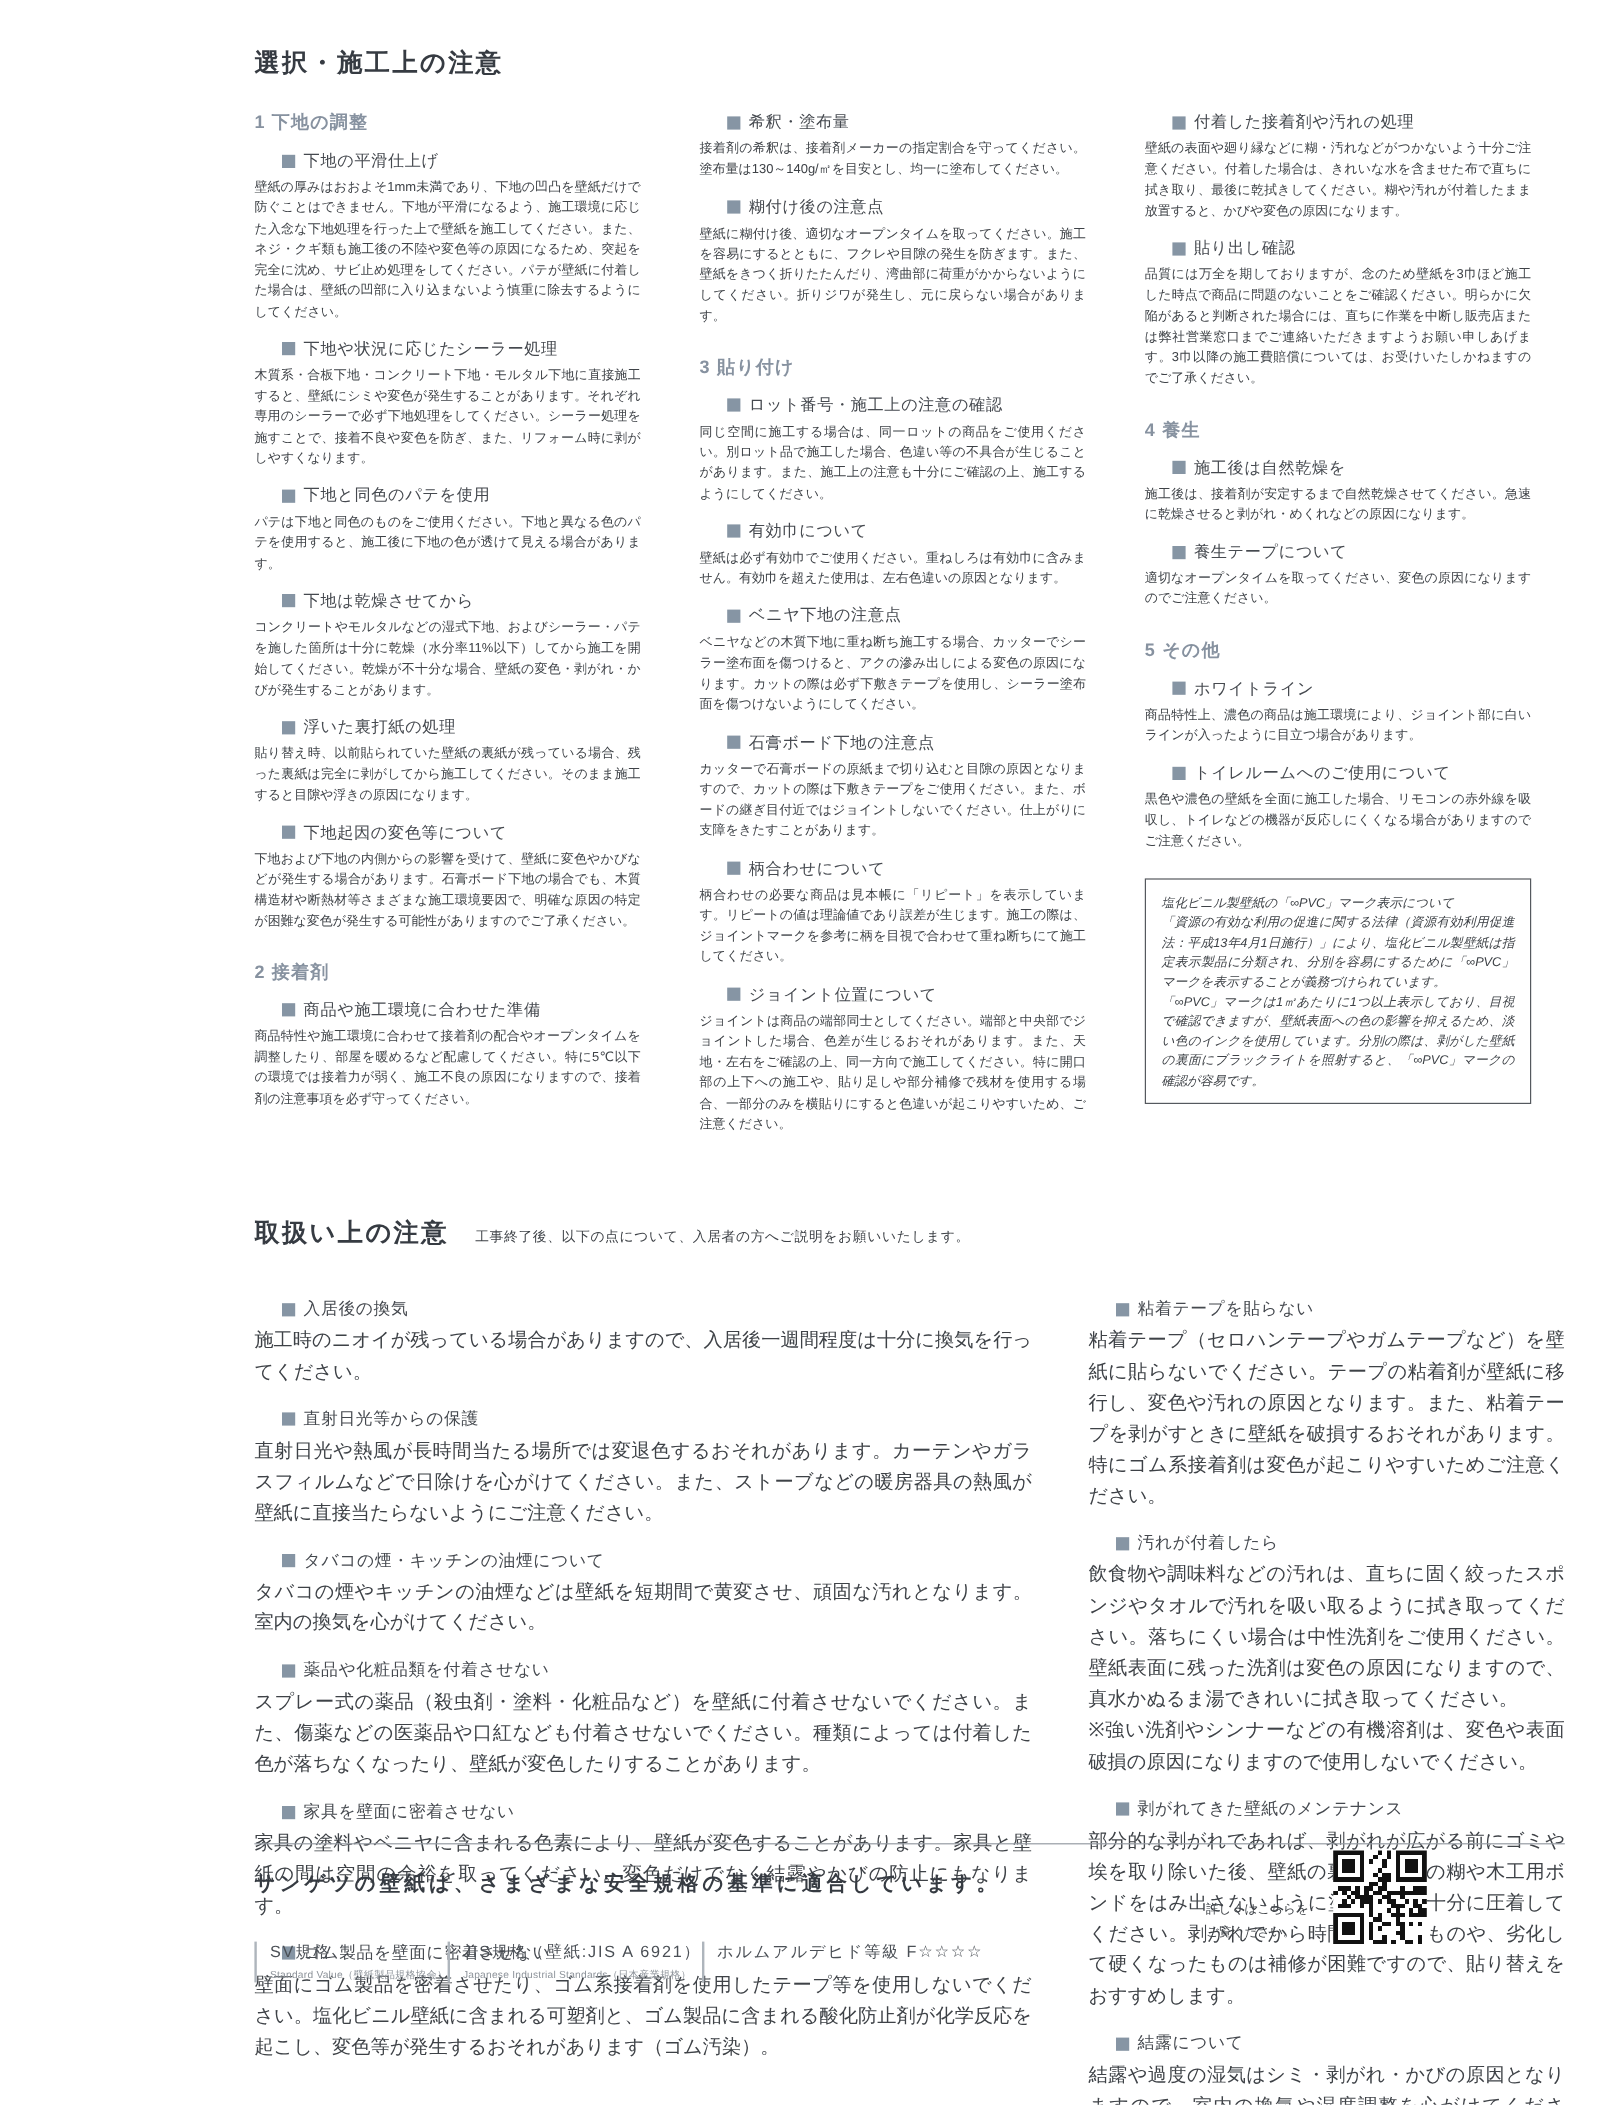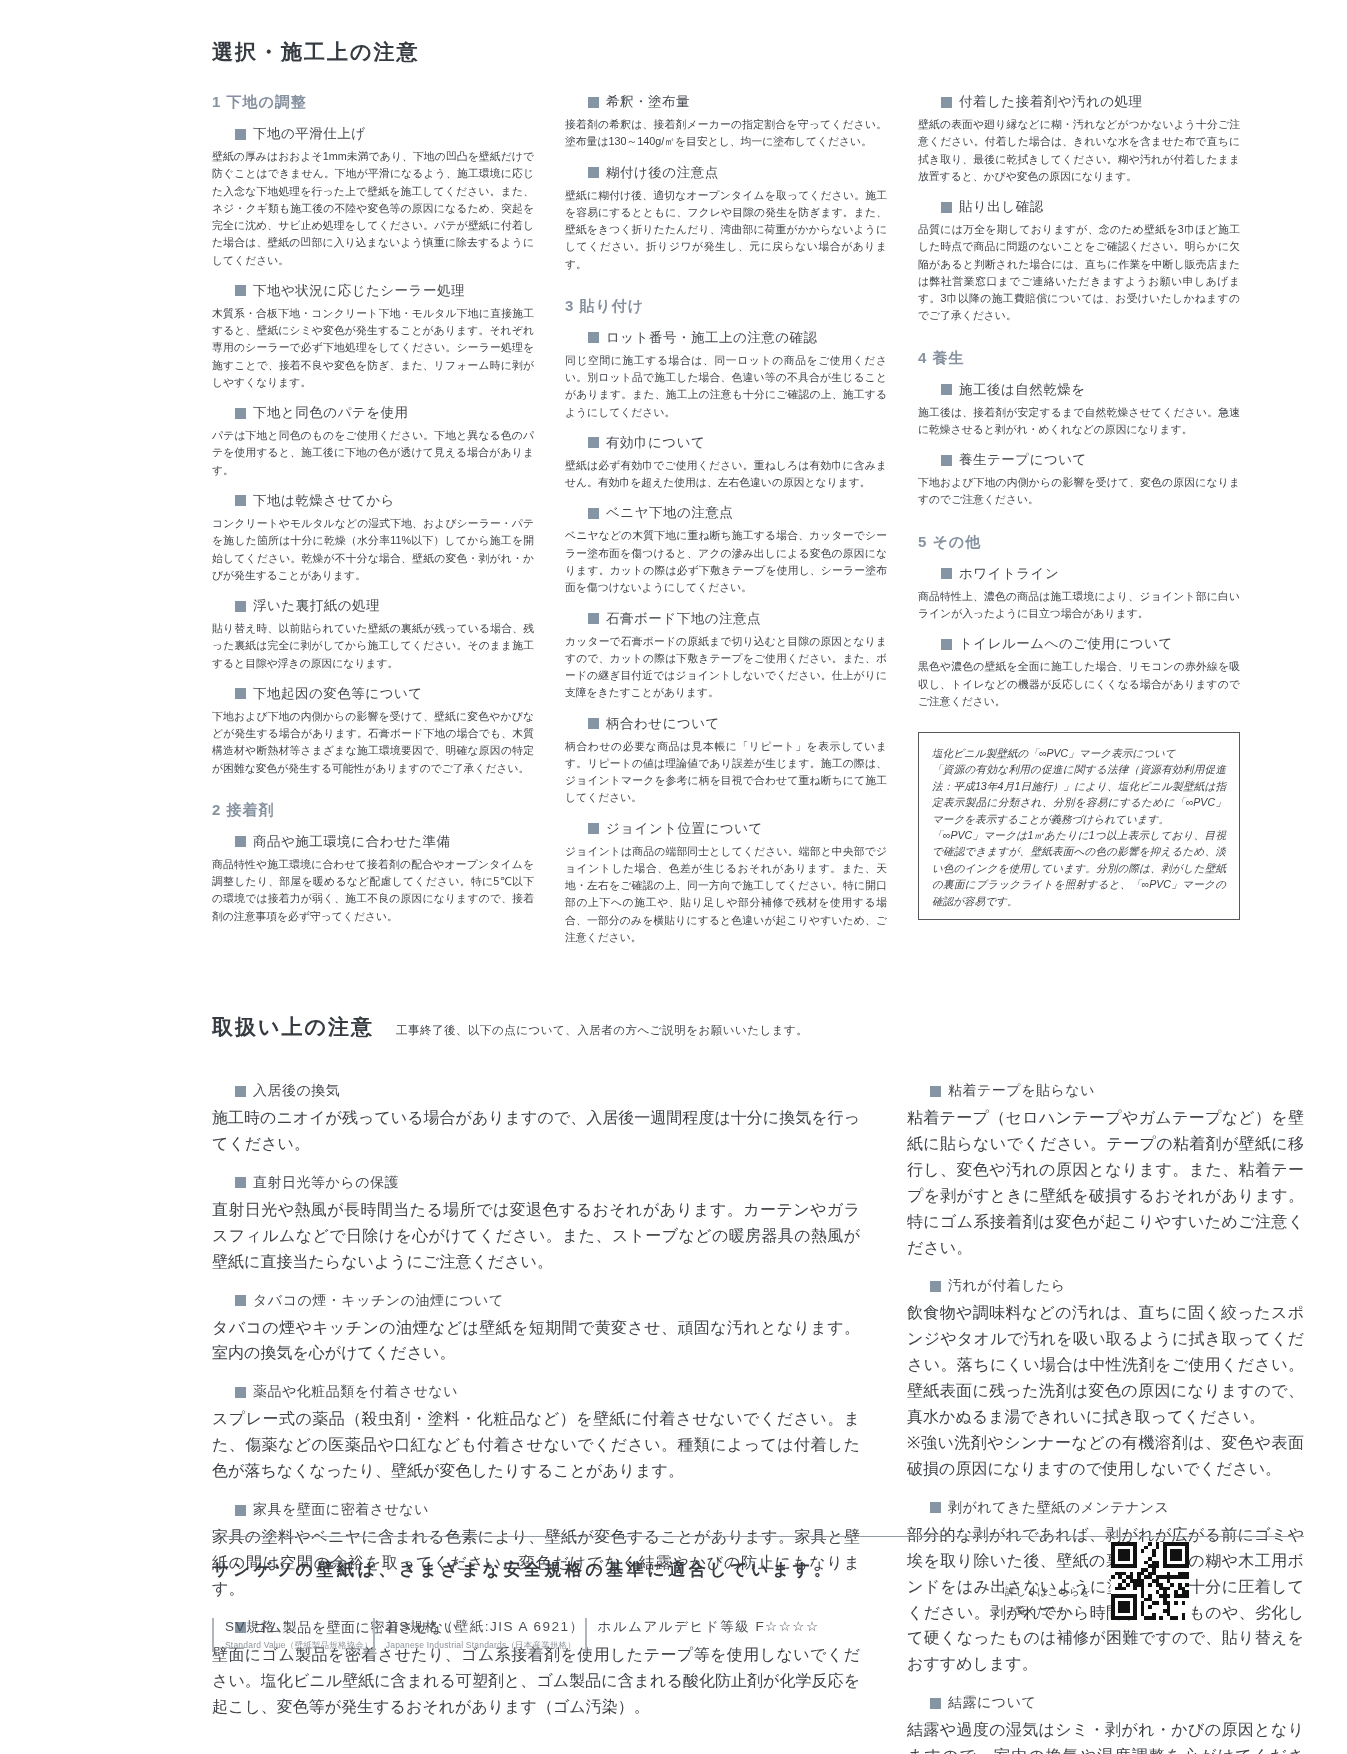--- a/index.html
+++ b/index.html
@@ -3,21 +3,21 @@
 <meta charset="utf-8">
 <style>
   *{margin:0;padding:0;box-sizing:border-box;}
   html,body{width:1347px;height:1754px;background:#ffffff;}
   body{font-family:"Liberation Sans","DejaVu Sans",sans-serif;color:#3e4247;position:relative;overflow:hidden;}
   .page{position:absolute;left:212px;top:38px;width:1098px;height:1700px;}
 
   h1.sec-title{font-size:21px;font-weight:bold;color:#363b42;letter-spacing:2px;}
 
   .sec1{position:absolute;top:0;left:0;width:1028px;}
-  .cols3{display:grid;grid-template-columns:repeat(3,322px);column-gap:31px;margin-top:25px;}
+  .cols3{display:grid;grid-template-columns:repeat(3,322px);column-gap:49px;margin-top:25px;}
   .sec2{position:absolute;top:975px;left:0;width:1092px;}
   .cols2{display:grid;grid-template-columns:648px 397px;column-gap:47px;margin-top:24px;}
   .sec2-head{display:flex;align-items:baseline;gap:22px;}
   .sec2-sub{font-size:11.5px;color:#3e4247;letter-spacing:.5px;}
 
   h2.num{font-size:15px;font-weight:bold;color:#8792a0;letter-spacing:1px;margin:24px 0 2px;}
   .col>:first-child{margin-top:2px;}
   .item{margin-top:13px;}
   .item h3{font-size:13.5px;font-weight:normal;color:#45494f;letter-spacing:.5px;display:flex;align-items:center;margin-bottom:5px;padding-left:23px;}
   .sq{width:11px;height:11px;background:var(--accent,#8695a4);display:inline-block;margin-right:7px;flex:none;}
@@ -124,21 +124,21 @@
             <h3><span class="sq"></span>貼り出し確認</h3>
             <p class="body">品質には万全を期しておりますが、念のため壁紙を3巾ほど施工した時点で商品に問題のないことをご確認ください。明らかに欠陥があると判断された場合には、直ちに作業を中断し販売店または弊社営業窓口までご連絡いただきますようお願い申しあげます。3巾以降の施工費賠償については、お受けいたしかねますのでご了承ください。</p>
           </div>
           <h2 class="num">4 養生</h2>
           <div class="item">
             <h3><span class="sq"></span>施工後は自然乾燥を</h3>
             <p class="body">施工後は、接着剤が安定するまで自然乾燥させてください。急速に乾燥させると剥がれ・めくれなどの原因になります。</p>
           </div>
           <div class="item">
             <h3><span class="sq"></span>養生テープについて</h3>
-            <p class="body">下地および下地の内側からの影響を受けて、変色の原因になりますのでご注意ください。</p>
+            <p class="body">適切なオープンタイムを取ってください、変色の原因になりますのでご注意ください。</p>
           </div>
           <h2 class="num">5 その他</h2>
           <div class="item">
             <h3><span class="sq"></span>ホワイトライン</h3>
             <p class="body">商品特性上、濃色の商品は施工環境により、ジョイント部に白いラインが入ったように目立つ場合があります。</p>
           </div>
           <div class="item">
             <h3><span class="sq"></span>トイレルームへのご使用について</h3>
             <p class="body">黒色や濃色の壁紙を全面に施工した場合、リモコンの赤外線を吸収し、トイレなどの機器が反応しにくくなる場合がありますのでご注意ください。</p>
           </div>

